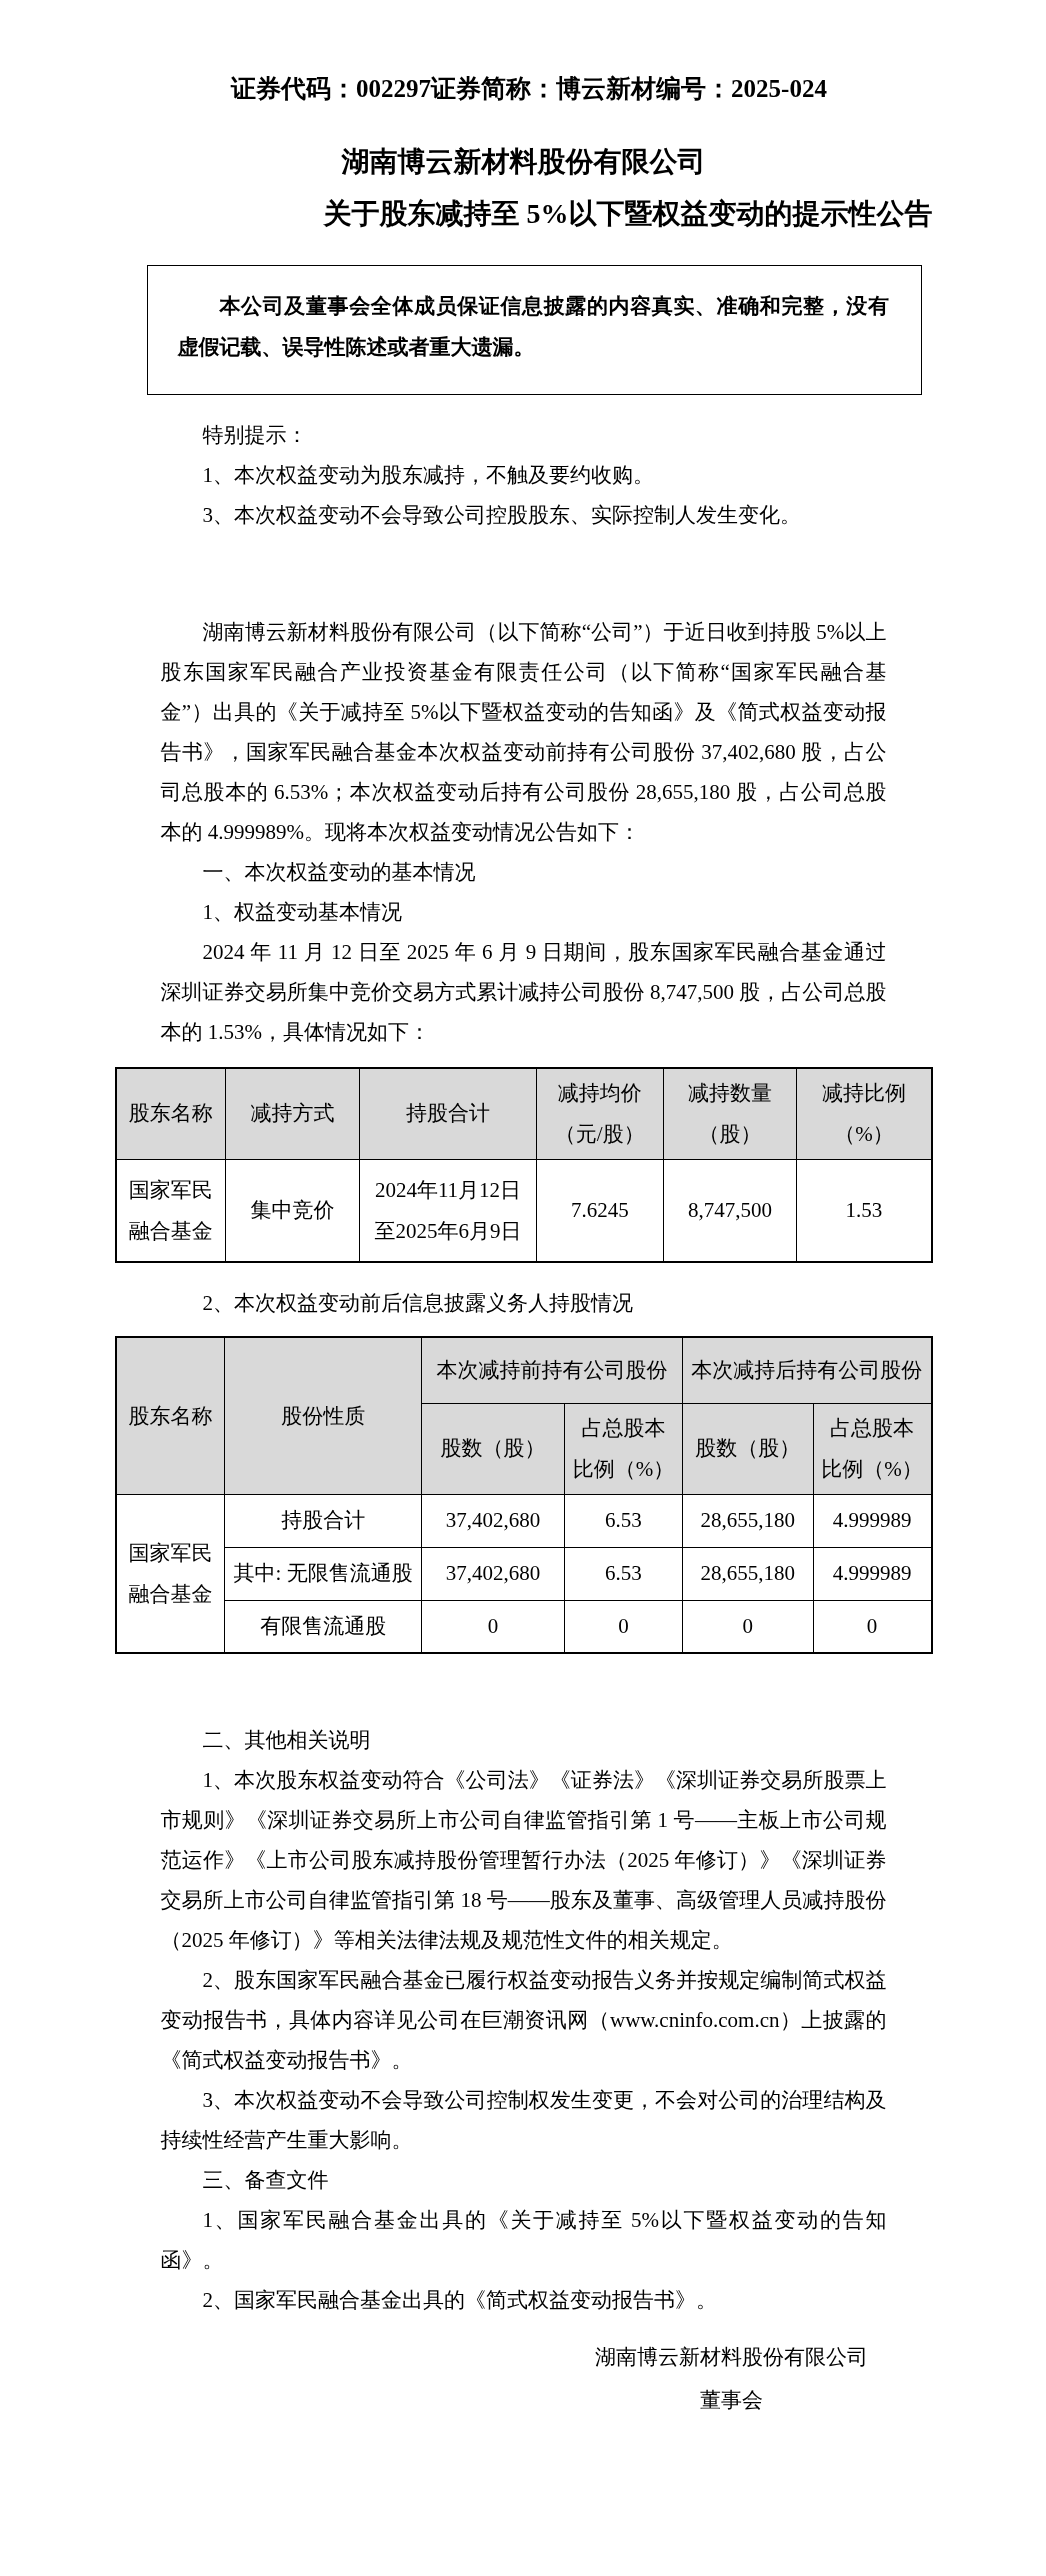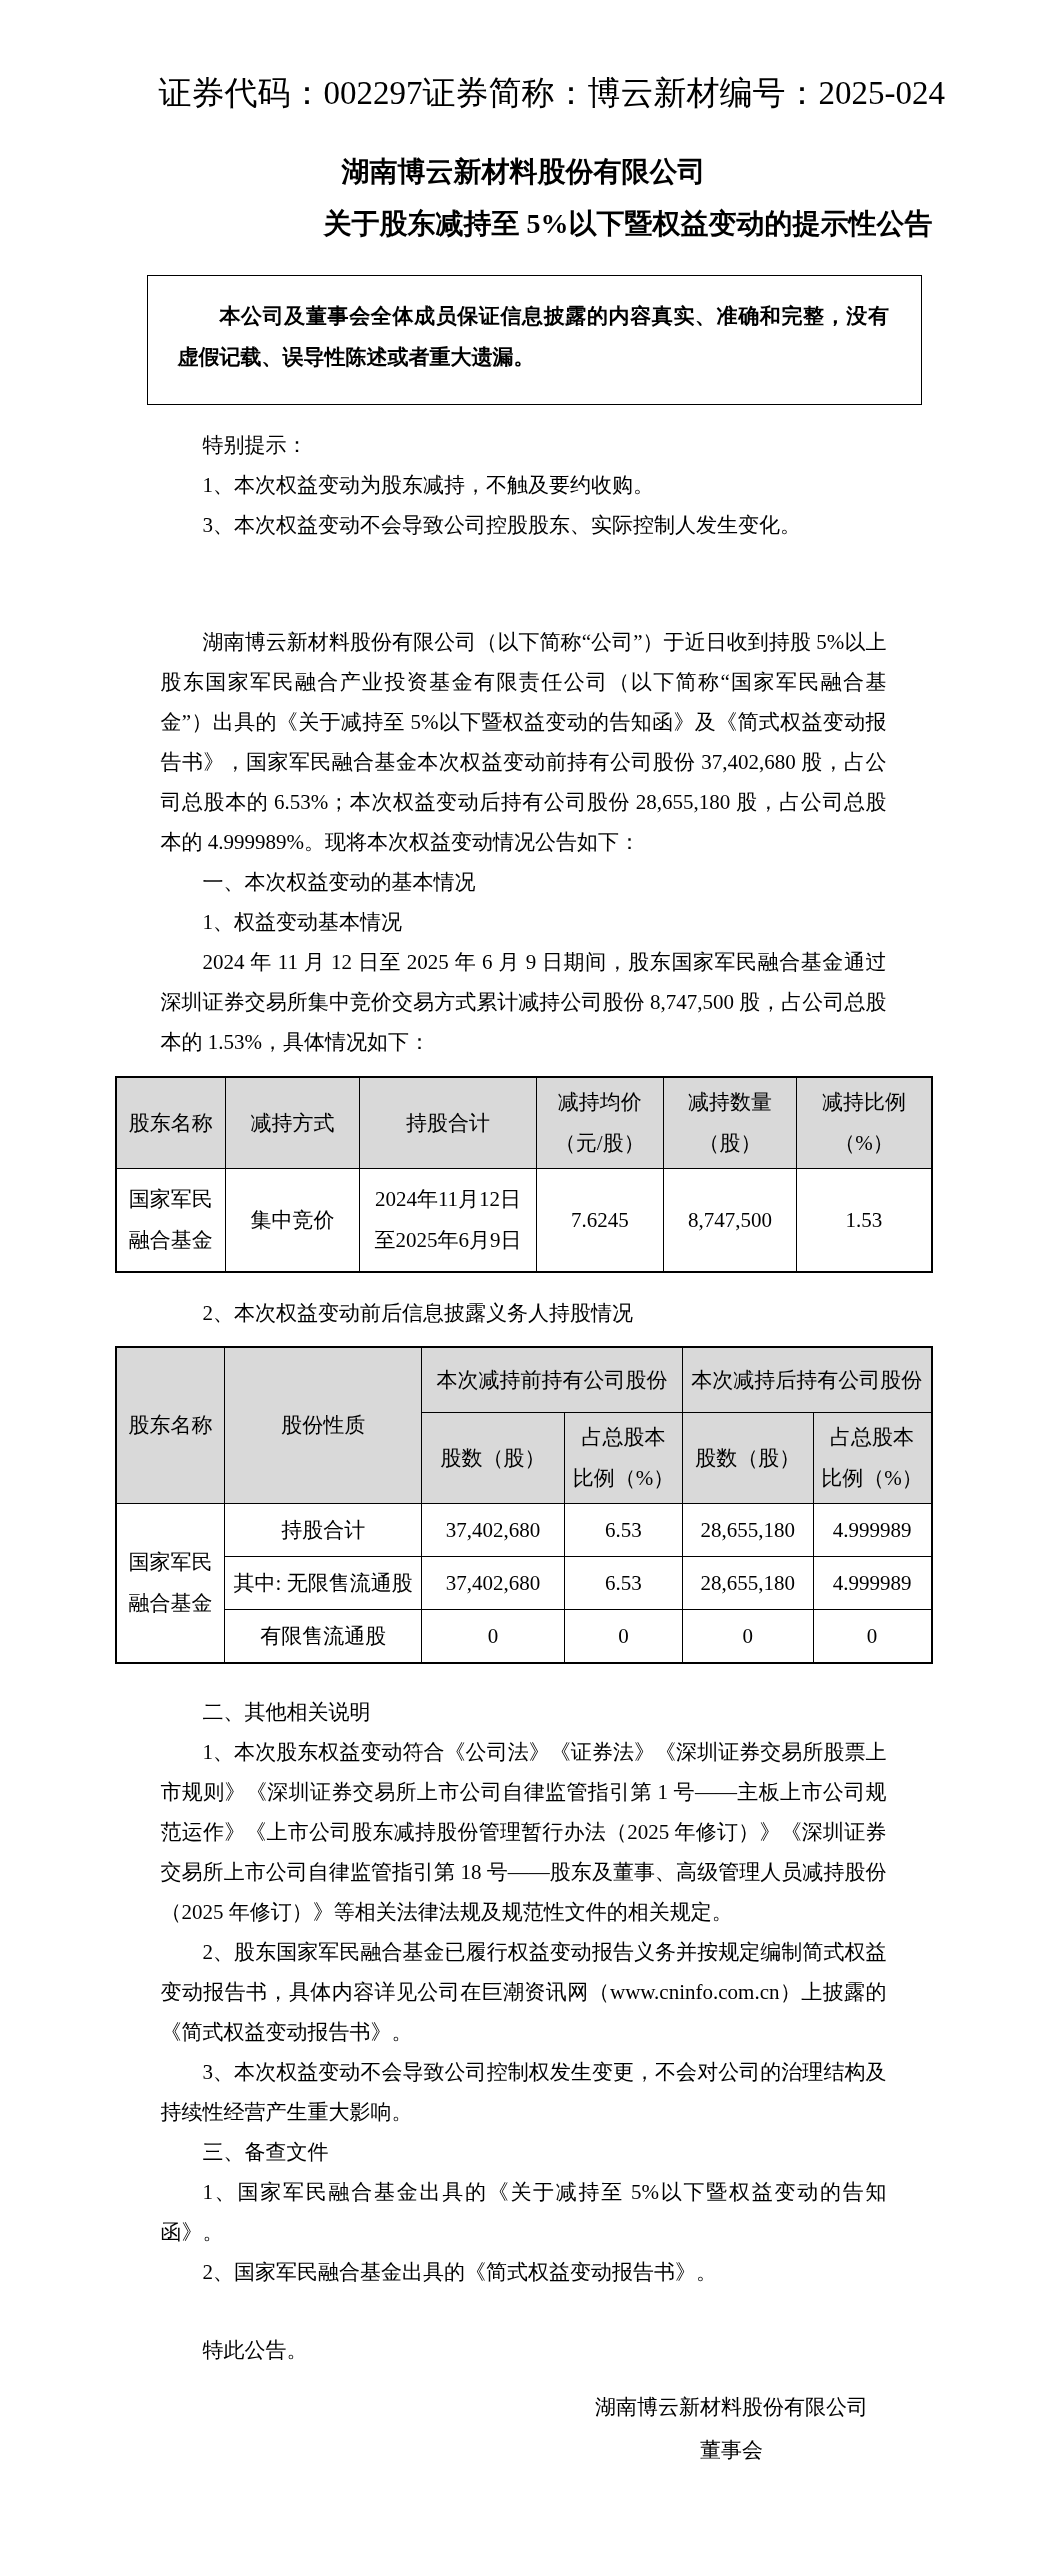--- a/index.html
+++ b/index.html
@@ -15,24 +15,24 @@
   }
   .page {
     width: 818px;
     margin: 0 auto;
     padding-top: 74px;
     padding-bottom: 73px;
   }
   
   .doc-header {
     display: flex;
-    justify-content: space-between;
+    justify-content: center;
     padding: 0 33px 0 44px;
-    font-size: 33px;
-    font-weight: normal;
+    font-size: 25px;
+    font-weight: bold;
     line-height: 1.2;
     white-space: nowrap;
   }
   
   .title {
     margin: 0;
     text-align: center;
     font-size: 28px;
     font-weight: bold;
     line-height: 1.25;
@@ -223,30 +223,29 @@
           <td>0</td>
           <td>0</td>
           <td>0</td>
           <td>0</td>
         </tr>
       </tbody>
     </table>
   </div>
 
   <div class="text-block">
-    <p class="para bold" style="margin-top:28px">二、其他相关说明</p>
+    <p class="para bold" style="margin-top:66px">二、其他相关说明</p>
     <p class="para">1、本次股东权益变动符合《公司法》《证券法》《深圳证券交易所股票上市规则》《深圳证券交易所上市公司自律监管指引第 1 号——主板上市公司规范运作》《上市公司股东减持股份管理暂行办法（2025 年修订）》《深圳证券交易所上市公司自律监管指引第 18 号——股东及董事、高级管理人员减持股份（2025 年修订）》等相关法律法规及规范性文件的相关规定。</p>
     <p class="para">2、股东国家军民融合基金已履行权益变动报告义务并按规定编制简式权益变动报告书，具体内容详见公司在巨潮资讯网（www.cninfo.com.cn）上披露的《简式权益变动报告书》。</p>
     <p class="para">3、本次权益变动不会导致公司控制权发生变更，不会对公司的治理结构及持续性经营产生重大影响。</p>
 
     <p class="para bold">三、备查文件</p>
     <p class="para">1、国家军民融合基金出具的《关于减持至 5%以下暨权益变动的告知函》。</p>
     <p class="para">2、国家军民融合基金出具的《简式权益变动报告书》。</p>
 
-    <p class="para closing">特此公告。</p>
 
     <div class="signature">
       <div>湖南博云新材料股份有限公司</div>
       <div>董事会</div>
 
     </div>
   </div>
 
 </div>
 

